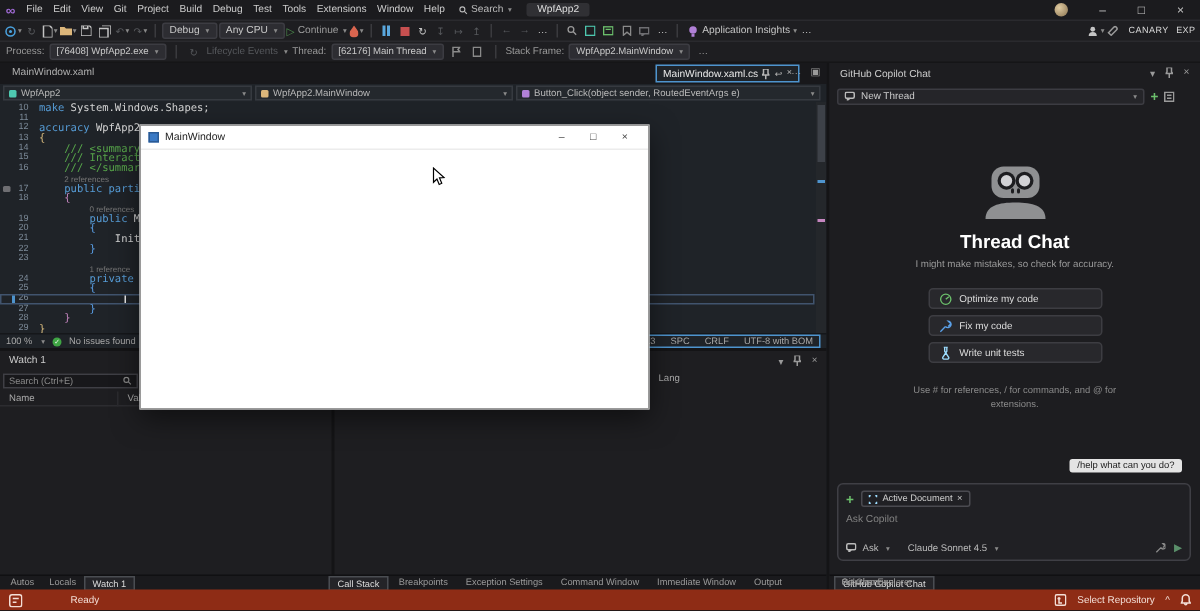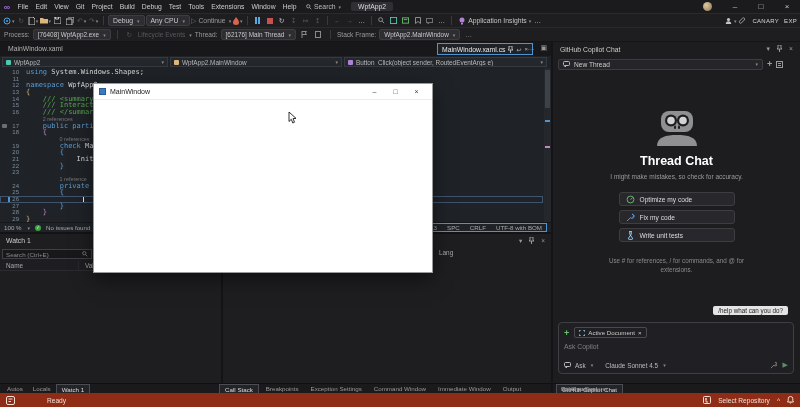--- a/index.html
+++ b/index.html
@@ -393,32 +393,32 @@
       </span>
       <span class="bc" style="width:203px;">
         <span class="bcicon" style="background:#b180d7;"></span>
         <span class="bx">Button_Click(object sender, RoutedEventArgs e)</span>
           <span class="chev">▾</span>
       </span>
     </div>
 
     <div class="editor">
       <div>
-          <div class="cl"><span class="ln">10</span><span class="code"><span class="tok-k">using</span><span class="tok-d"> System.Windows.Shapes;</span></span></div>
+          <div class="cl"><span class="ln">10</span><span class="code"><span class="tok-k">make</span><span class="tok-d"> System.Windows.Shapes;</span></span></div>
           <div class="cl"><span class="ln">11</span><span class="code"></span></div>
-          <div class="cl"><span class="ln">12</span><span class="code"><span class="tok-k">namespace</span><span class="tok-d"> WpfApp2</span></span></div>
+          <div class="cl"><span class="ln">12</span><span class="code"><span class="tok-k">accuracy</span><span class="tok-d"> WpfApp2</span></span></div>
           <div class="cl"><span class="ln">13</span><span class="code"><span class="tok-b1">{</span></span></div>
           <div class="cl"><span class="ln">14</span><span class="code"><span class="tok-c">    /// &lt;summary&gt;</span></span></div>
           <div class="cl"><span class="ln">15</span><span class="code"><span class="tok-c">    /// Interaction logic for MainWindow.xaml</span></span></div>
           <div class="cl"><span class="ln">16</span><span class="code"><span class="tok-c">    /// &lt;/summary&gt;</span></span></div>
           <div class="cl"><span class="ln"></span><span class="code"><span class="lens" style="padding-left: 16.8px;">2 references</span></span></div>
           <div class="cl marked"><span class="ln">17</span><span class="code"><span class="tok-d">    </span><span class="tok-k">public partial class</span><span class="tok-t"> MainWindow</span><span class="tok-d"> : </span><span class="tok-t">Window</span></span></div>
           <div class="cl"><span class="ln">18</span><span class="code"><span class="tok-b2">    {</span></span></div>
           <div class="cl"><span class="ln"></span><span class="code"><span class="lens" style="padding-left: 33.6px;">0 references</span></span></div>
-          <div class="cl"><span class="ln">19</span><span class="code"><span class="tok-d">        </span><span class="tok-k">check</span><span class="tok-d"> MainWindow()</span></span></div>
+          <div class="cl"><span class="ln">19</span><span class="code"><span class="tok-d">        </span><span class="tok-k">public</span><span class="tok-d"> MainWindow()</span></span></div>
           <div class="cl"><span class="ln">20</span><span class="code"><span class="tok-b3">        {</span></span></div>
           <div class="cl"><span class="ln">21</span><span class="code"><span class="tok-d">            InitializeComponent();</span></span></div>
           <div class="cl"><span class="ln">22</span><span class="code"><span class="tok-b3">        }</span></span></div>
           <div class="cl"><span class="ln">23</span><span class="code"></span></div>
           <div class="cl"><span class="ln"></span><span class="code"><span class="lens" style="padding-left: 33.6px;">1 reference</span></span></div>
           <div class="cl"><span class="ln">24</span><span class="code"><span class="tok-d">        </span><span class="tok-k">private void</span><span class="tok-d"> Button_Click(</span><span class="tok-k">object</span><span class="tok-d"> sender, RoutedEventArgs e)</span></span></div>
           <div class="cl"><span class="ln">25</span><span class="code"><span class="tok-b3">        {</span></span></div>
           <div class="cl current"><span class="ln">26</span><span class="code"></span></div>
           <div class="cl"><span class="ln">27</span><span class="code"><span class="tok-b3">        }</span></span></div>
           <div class="cl"><span class="ln">28</span><span class="code"><span class="tok-b2">    }</span></span></div>

